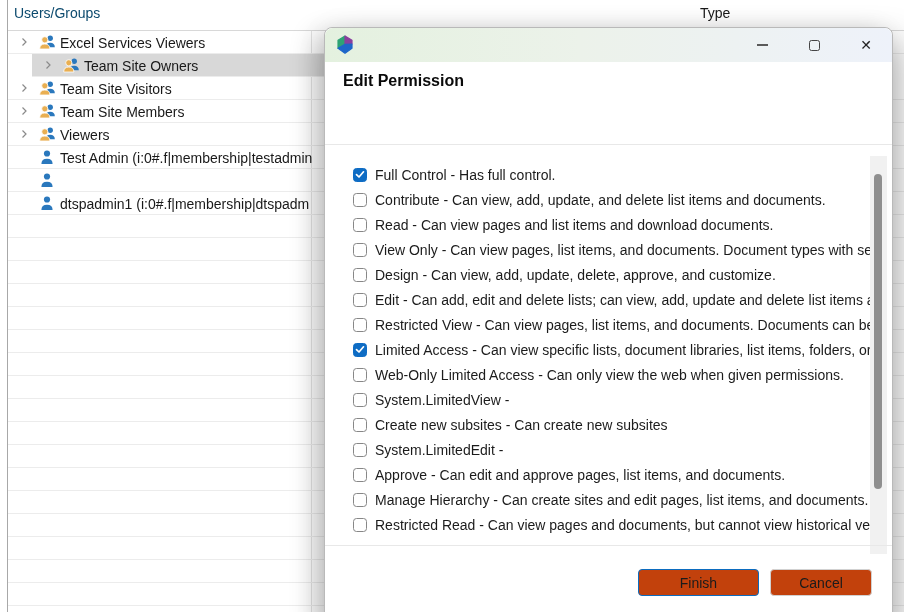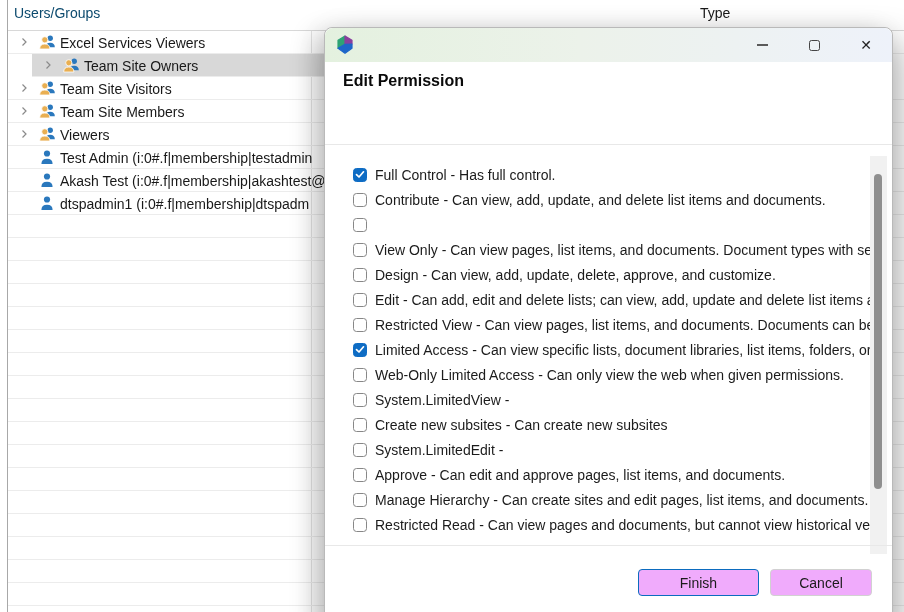--- a/index.html
+++ b/index.html
@@ -53,21 +53,21 @@
     white-space:nowrap; font-size:14px; color:#1b1b1b; }
   .cb { width:14px; height:14px; flex:0 0 14px; border:1px solid #878787; border-radius:3.5px;
     background:#fff; margin-right:8px; display:inline-flex; align-items:center; justify-content:center; }
   .cb.checked { background:#0e6cc4; border-color:#0e6cc4; }
 
   .vscroll-track { position:absolute; left:545px; top:128px; width:17px; height:398px; background:#f1f1f1; }
   .vscroll-thumb { position:absolute; left:4px; top:18px; width:8px; height:315px; background:#8f8f8f; border-radius:4px; }
 
   .dlg-sep-bottom { position:absolute; left:0; right:0; top:517px; height:1px; background:#e8e8e8; }
   .btn-row { position:absolute; left:0; top:541px; width:100%; height:27px; }
-  .btn { position:absolute; height:27px; background:#f0abfc; border-radius:4px;
+  .btn { position:absolute; height:27px; background:#c2410c; border-radius:4px;
     font-size:14px; color:#1b1b1b; display:flex; align-items:center; justify-content:center;
     font-family:"Liberation Sans",sans-serif; cursor:default; }
   .btn-finish { left:313px; width:121px; border:1.5px solid #0c6cbf; }
   .btn-cancel { left:445px; width:102px; border:1px solid #d1d1d1; }
 </style>
 </head>
 <body>
 
 <div class="stage">
 
@@ -174,21 +174,20 @@
           <span class="row-label">Test Admin (i:0#.f|membership|testadmin</span>
         </div>
         <div class="tree-row no-chevron">
           <span class="chevron"></span>
           <span class="row-icon">
             <svg width="14" height="16" viewBox="0 0 14 16">
               <circle cx="7" cy="4.5" r="3.1" fill="#2a78bd"></circle>
               <path d="M1.4,15 Q1.4,9.7 7,9.7 Q12.6,9.7 12.6,15 Z" fill="#2a78bd"></path>
             </svg>
           </span>
-          <span class="row-label">Akash Test (i:0#.f|membership|akashtest@</span>
         </div>
         <div class="tree-row no-chevron">
           <span class="chevron"></span>
           <span class="row-icon">
             <svg width="14" height="16" viewBox="0 0 14 16">
               <circle cx="7" cy="4.5" r="3.1" fill="#2a78bd"></circle>
               <path d="M1.4,15 Q1.4,9.7 7,9.7 Q12.6,9.7 12.6,15 Z" fill="#2a78bd"></path>
             </svg>
           </span>
           <span class="row-label">dtspadmin1 (i:0#.f|membership|dtspadm</span>
@@ -245,20 +244,21 @@
             </svg>
           </span>
           <span>Full Control - Has full control.</span>
         </div>
         <div class="perm-row">
           <span class="cb"></span>
           <span>Contribute - Can view, add, update, and delete list items and documents.</span>
         </div>
         <div class="perm-row">
           <span class="cb"></span>
+          <span>Read - Can view pages and list items and download documents.</span>
         </div>
         <div class="perm-row">
           <span class="cb"></span>
           <span>View Only - Can view pages, list items, and documents. Document types with server-side file handlers can be viewed in the browser.</span>
         </div>
         <div class="perm-row">
           <span class="cb"></span>
           <span>Design - Can view, add, update, delete, approve, and customize.</span>
         </div>
         <div class="perm-row">

